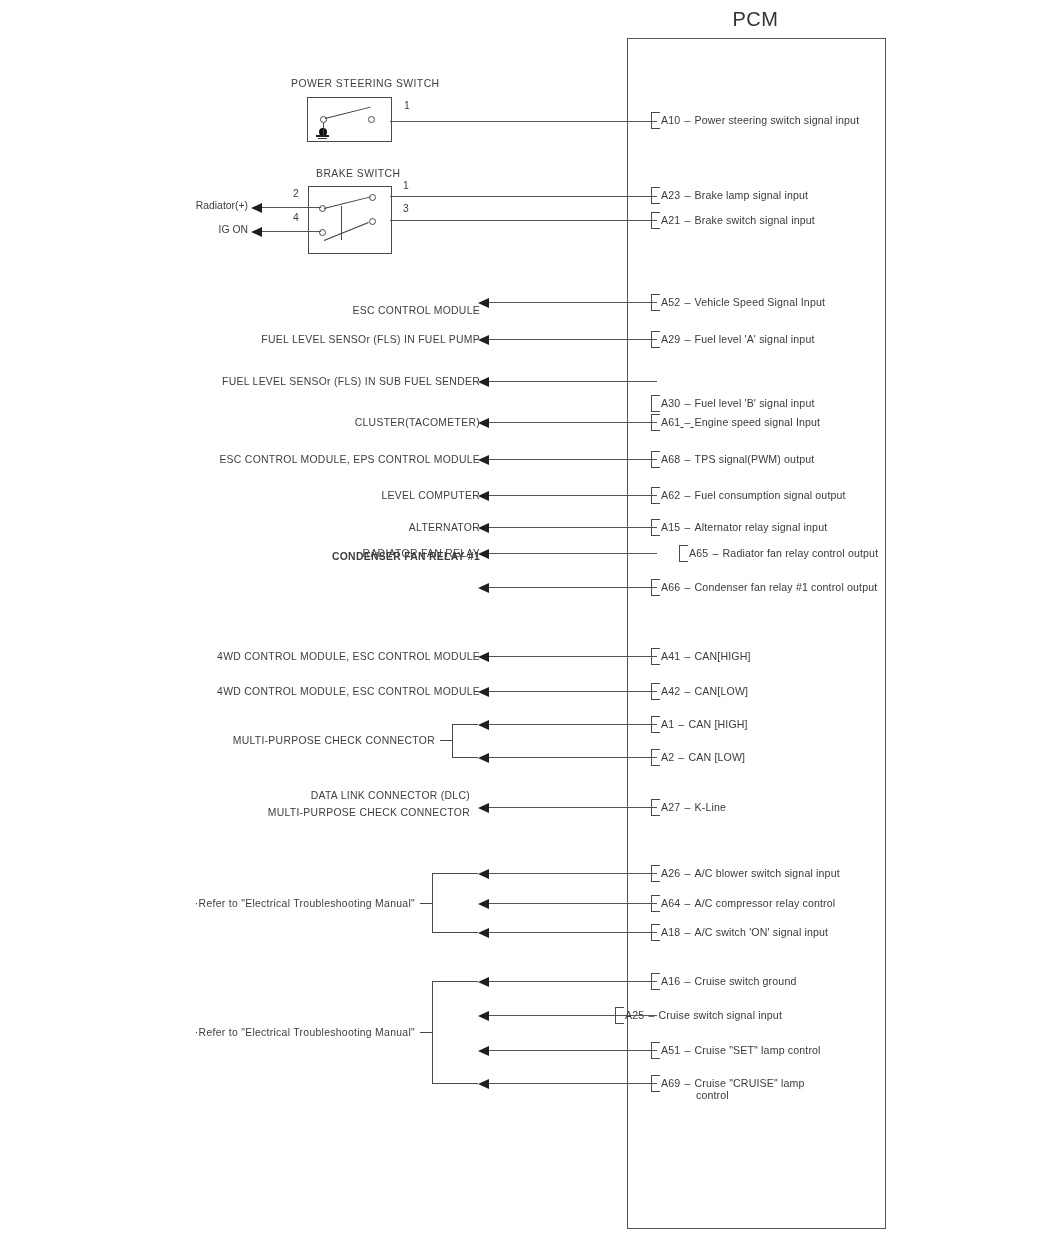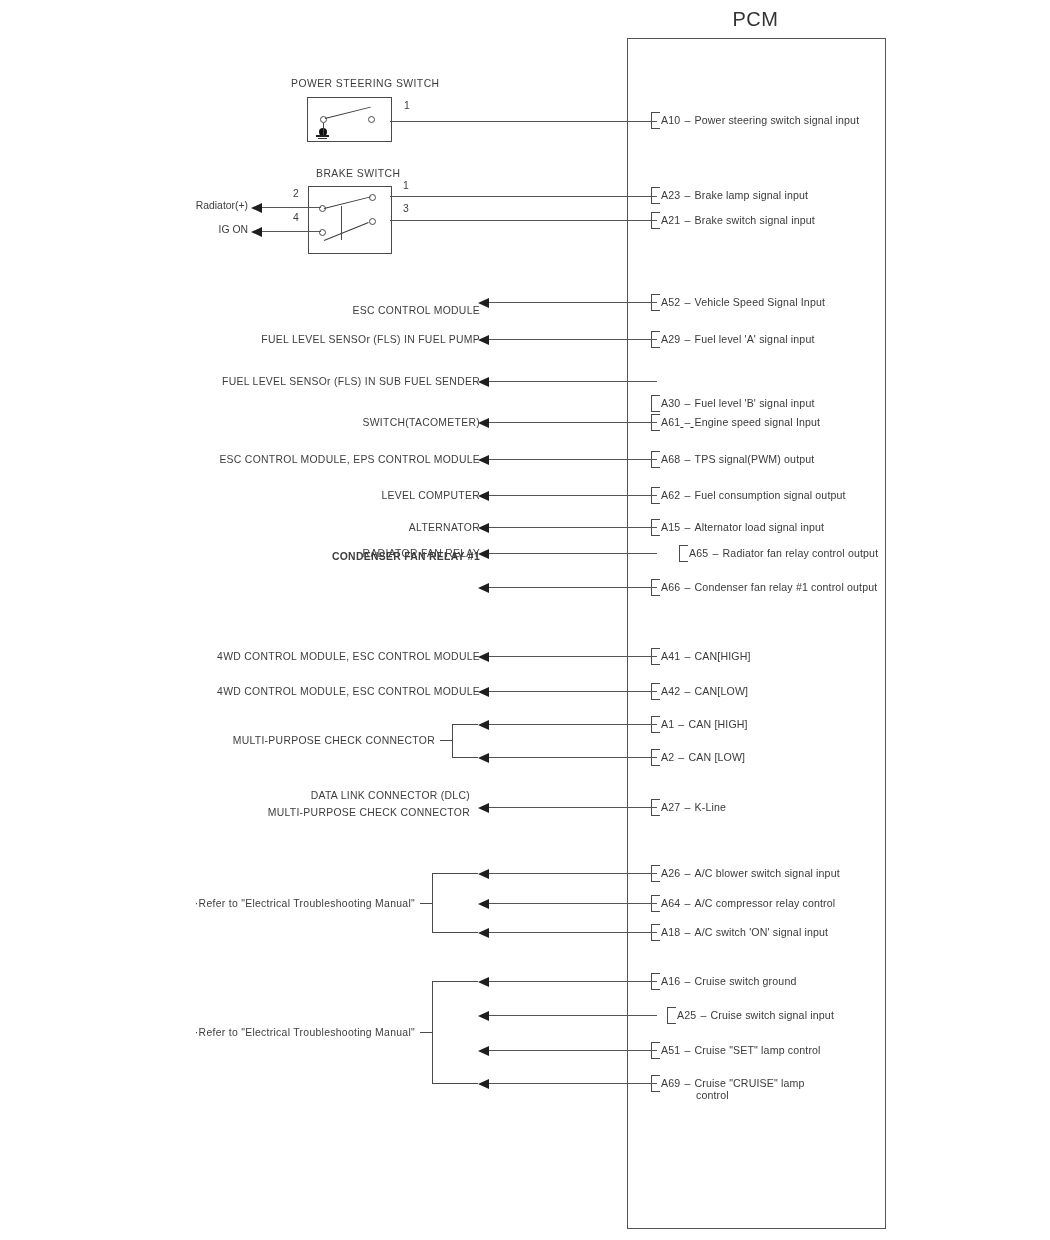--- a/index.html
+++ b/index.html
@@ -216,21 +216,21 @@
   <div class="pin" style="left:660px; top:489px;">
     <span class="brk"></span>
     <span class="txt">A62</span>
     <span class="txt">–</span>
     <span class="txt">Fuel consumption signal output</span>
   </div>
   <div class="pin" style="left:660px; top:521px;">
     <span class="brk"></span>
     <span class="txt">A15</span>
     <span class="txt">–</span>
-    <span class="txt">Alternator load signal input</span>
+    <span class="txt">Alternator relay signal input</span>
   </div>
   <div class="pin" style="left:688px; top:547px;">
     <span class="brk"></span>
     <span class="txt">A65</span>
     <span class="txt">–</span>
     <span class="txt">Radiator fan relay control output</span>
   </div>
   <div class="pin" style="left:660px; top:581px;">
     <span class="brk"></span>
     <span class="txt">A66</span>
@@ -287,21 +287,21 @@
     <span class="txt">–</span>
     <span class="txt">A/C switch 'ON' signal input</span>
   </div>
 
   <div class="pin" style="left:660px; top:975px;">
     <span class="brk"></span>
     <span class="txt">A16</span>
     <span class="txt">–</span>
     <span class="txt">Cruise switch ground</span>
   </div>
-  <div class="pin" style="left:676px; top:1009px;">
+  <div class="pin" style="left:624px; top:1009px;">
     <span class="brk"></span>
     <span class="txt">A25</span>
     <span class="txt">–</span>
     <span class="txt">Cruise switch signal input</span>
   </div>
   <div class="pin" style="left:660px; top:1044px;">
     <span class="brk"></span>
     <span class="txt">A51</span>
     <span class="txt">–</span>
     <span class="txt">Cruise "SET" lamp control</span>
@@ -321,21 +321,21 @@
   <div class="wire" style="left:489px; top:339px; width:168px;"></div>
   <div class="arrow" style="left:478px; top:334.5px;"></div>
   <div class="lbl" style="left:150px; top:333px; width:330px;">FUEL LEVEL SENSOr (FLS) IN FUEL PUMP</div>
 
   <div class="wire" style="left:489px; top:381px; width:168px;"></div>
   <div class="arrow" style="left:478px; top:376.5px;"></div>
   <div class="lbl" style="left:150px; top:375px; width:330px;">FUEL LEVEL SENSOr (FLS) IN SUB FUEL SENDER</div>
 
   <div class="wire" style="left:489px; top:422px; width:168px;"></div>
   <div class="arrow" style="left:478px; top:417.5px;"></div>
-  <div class="lbl" style="left:150px; top:416px; width:330px;">SWITCH(TACOMETER)</div>
+  <div class="lbl" style="left:150px; top:416px; width:330px;">CLUSTER(TACOMETER)</div>
 
   <div class="wire" style="left:489px; top:459px; width:168px;"></div>
   <div class="arrow" style="left:478px; top:454.5px;"></div>
   <div class="lbl" style="left:150px; top:453px; width:330px;">ESC CONTROL MODULE, EPS CONTROL MODULE</div>
 
   <div class="wire" style="left:489px; top:495px; width:168px;"></div>
   <div class="arrow" style="left:478px; top:490.5px;"></div>
   <div class="lbl" style="left:150px; top:489px; width:330px;">LEVEL COMPUTER</div>
 
   <div class="wire" style="left:489px; top:527px; width:168px;"></div>

